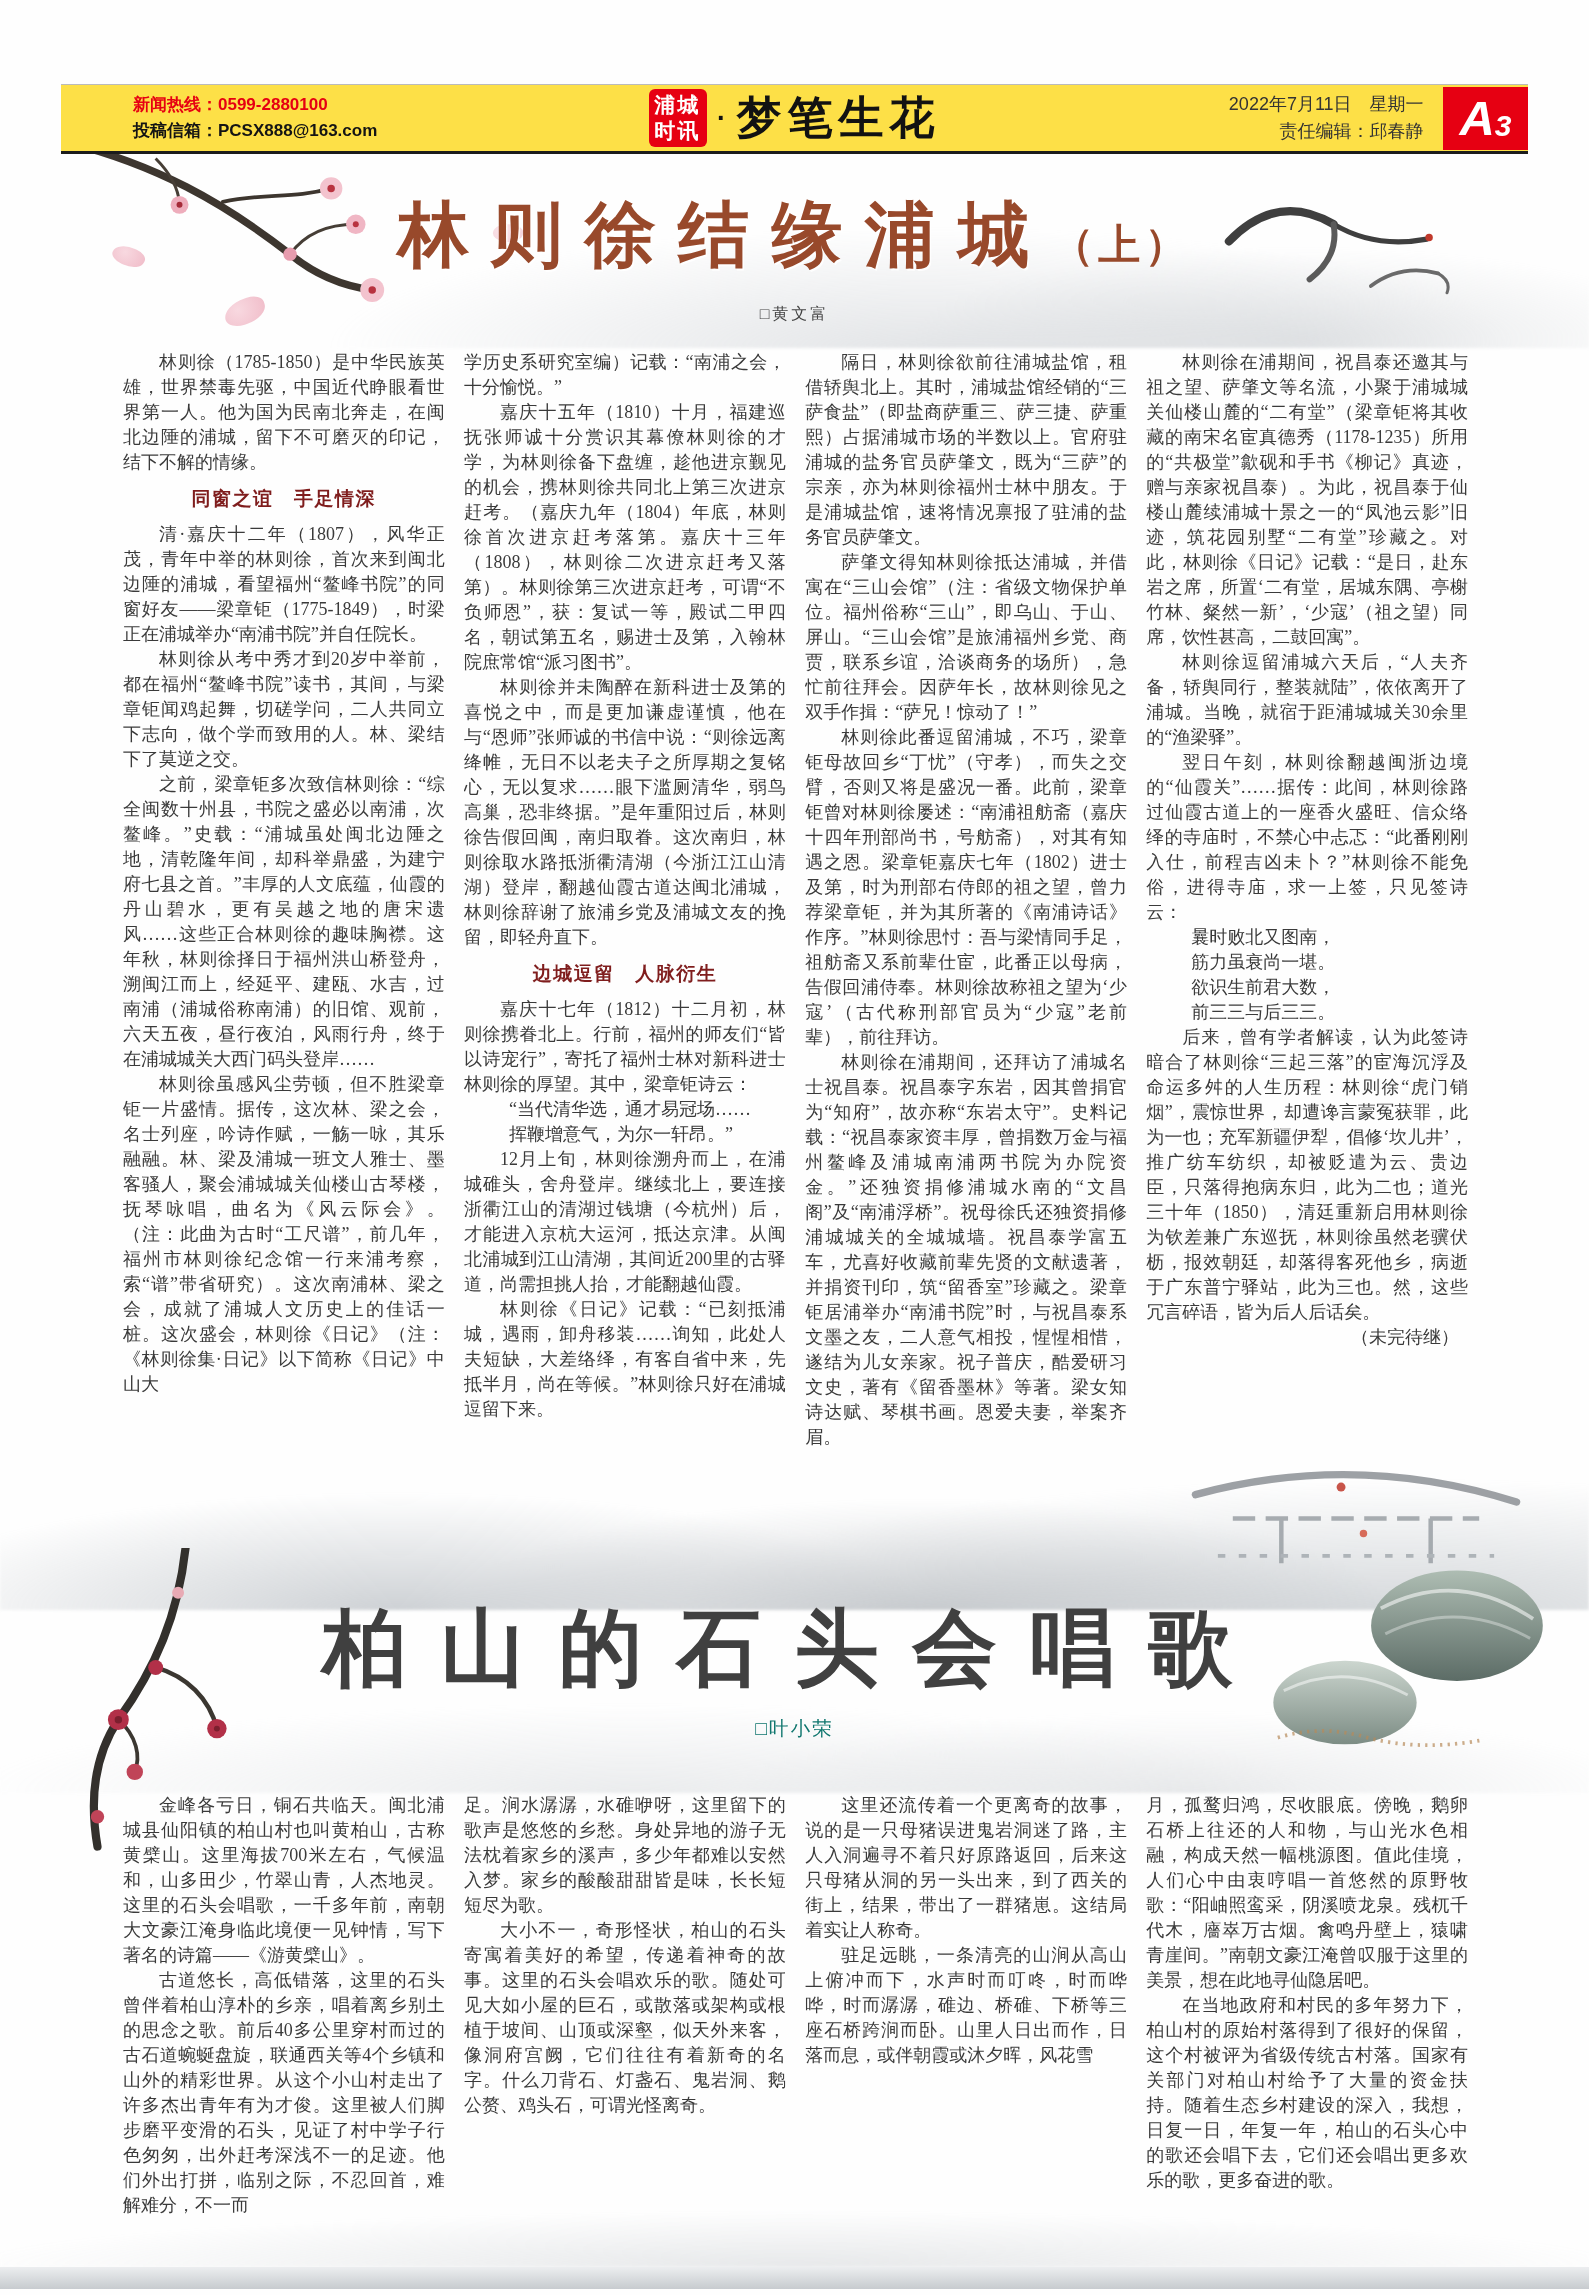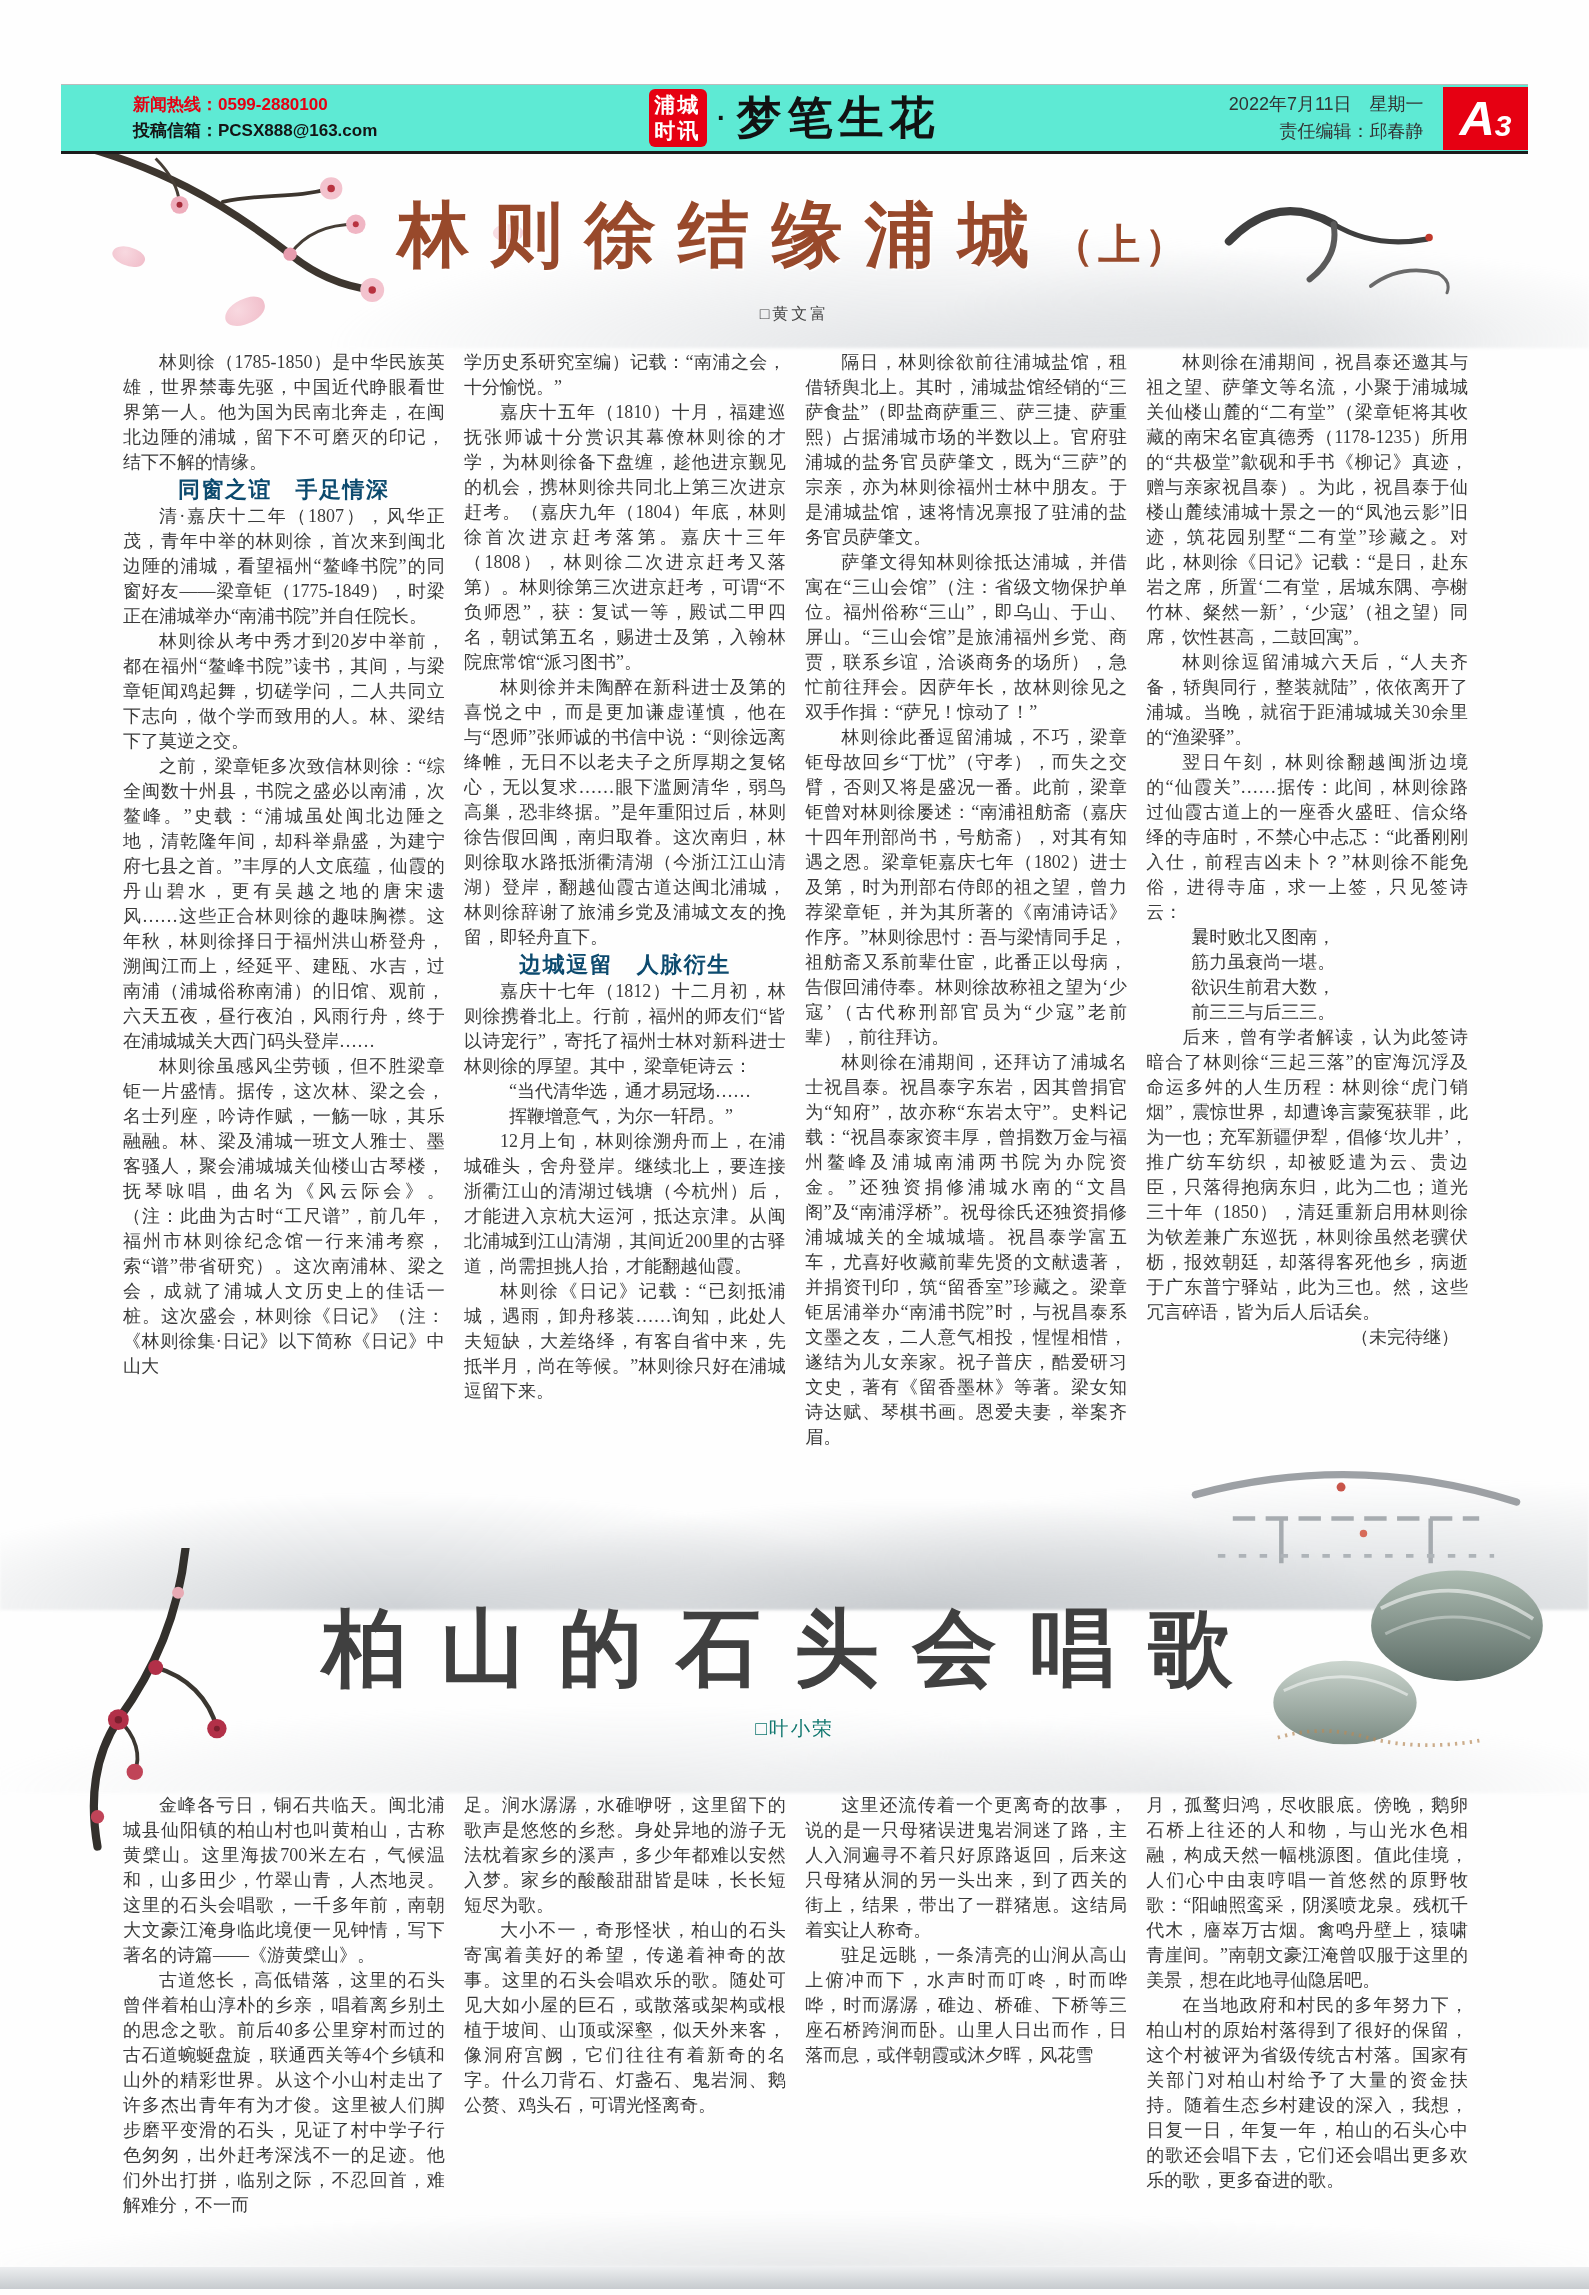--- a/index.html
+++ b/index.html
@@ -1,21 +1,21 @@
 <!DOCTYPE html>
 <html style="font-size:12px"><head>
 <meta charset="utf-8">
 <style>
   html,body{margin:0;padding:0;background:#ffffff;}
   .page{position:relative;width:1589px;height:2295px;background:#fefefe;overflow:hidden;
         font-family:"Liberation Serif","DejaVu Serif",serif;color:#3a3a3a;}
   
   .masthead{position:absolute;top:84px;left:61px;right:61px;height:66px;
             border-top:1.5px solid #bbbbbb;border-bottom:3.7px solid #1c1c1c;
-            display:flex;align-items:center;background:#5eead4;z-index:5;}
+            display:flex;align-items:center;background:#fde047;z-index:5;}
   .hd-left{margin-left:72px;font-family:"Liberation Sans","DejaVu Sans",sans-serif;
            font-weight:bold;font-size:17px;line-height:26px;}
   .hotline{color:#e60012;}
   .mailbox{color:#141414;}
   .hd-brand{position:absolute;left:50%;top:50%;transform:translate(-50%,-50%);
             display:flex;align-items:center;}
   .brand-box{width:58px;height:58px;background:#e60012;border-radius:6px;color:#ffffff;
              font-family:"Liberation Sans","DejaVu Sans",sans-serif;font-weight:bold;
              font-size:21px;line-height:26px;text-align:center;display:flex;
              flex-direction:column;justify-content:center;letter-spacing:2.2px;}
@@ -43,22 +43,22 @@
   .a2-title{font-weight:bold;font-size:84px;color:#404040;letter-spacing:34px;}
   .a2-byline{margin-top:9px;font-size:19.4px;color:#0f766e;letter-spacing:2.2px;}
   
   .cols{position:absolute;left:123px;width:1345px;display:flex;gap:19.4px;z-index:2;}
   .a1-cols{top:350px;height:1167px;}
   .a2-cols{top:1793px;height:480px;}
   .col{flex:1;overflow:hidden;font-size:18px;line-height:25px;text-align:justify;}
   .col p{margin:0;text-indent:2em;}
   .col p.cont{text-indent:0;}
   .subhead{font-family:"Liberation Sans","DejaVu Sans",sans-serif;font-weight:bold;
-           color:#0c4a6e;font-size:22px;text-align:center;text-indent:0 !important;
-           margin:2px 0 !important;letter-spacing:1.5px;}
+           color:#7f1d1d;font-size:19px;text-align:center;text-indent:0 !important;
+           margin:11px 0 !important;letter-spacing:1.5px;}
   .verse{text-indent:0 !important;padding-left:2.5em;}
   .sig{text-indent:0 !important;text-align:right;padding-right:.5em;}
   
   .art{position:absolute;z-index:1;}
   .wash{position:absolute;left:0;right:0;z-index:0;filter:blur(1.5px);}
   .wash-t1{top:161px;height:187px;
      background:radial-gradient(55% 95% at 58% 100%, rgba(185,190,196,.38), transparent 68%),
                 radial-gradient(35% 70% at 82% 95%, rgba(170,176,182,.30), transparent 70%);}
   .wash-mid{top:1423px;height:187px;
      background:radial-gradient(50% 95% at 25% 100%, rgba(148,156,164,.45), transparent 66%),

